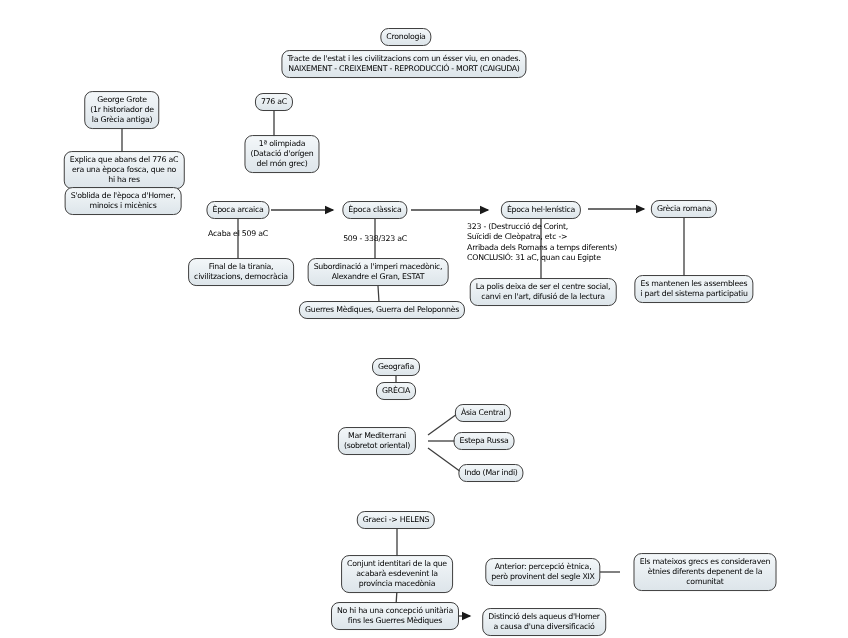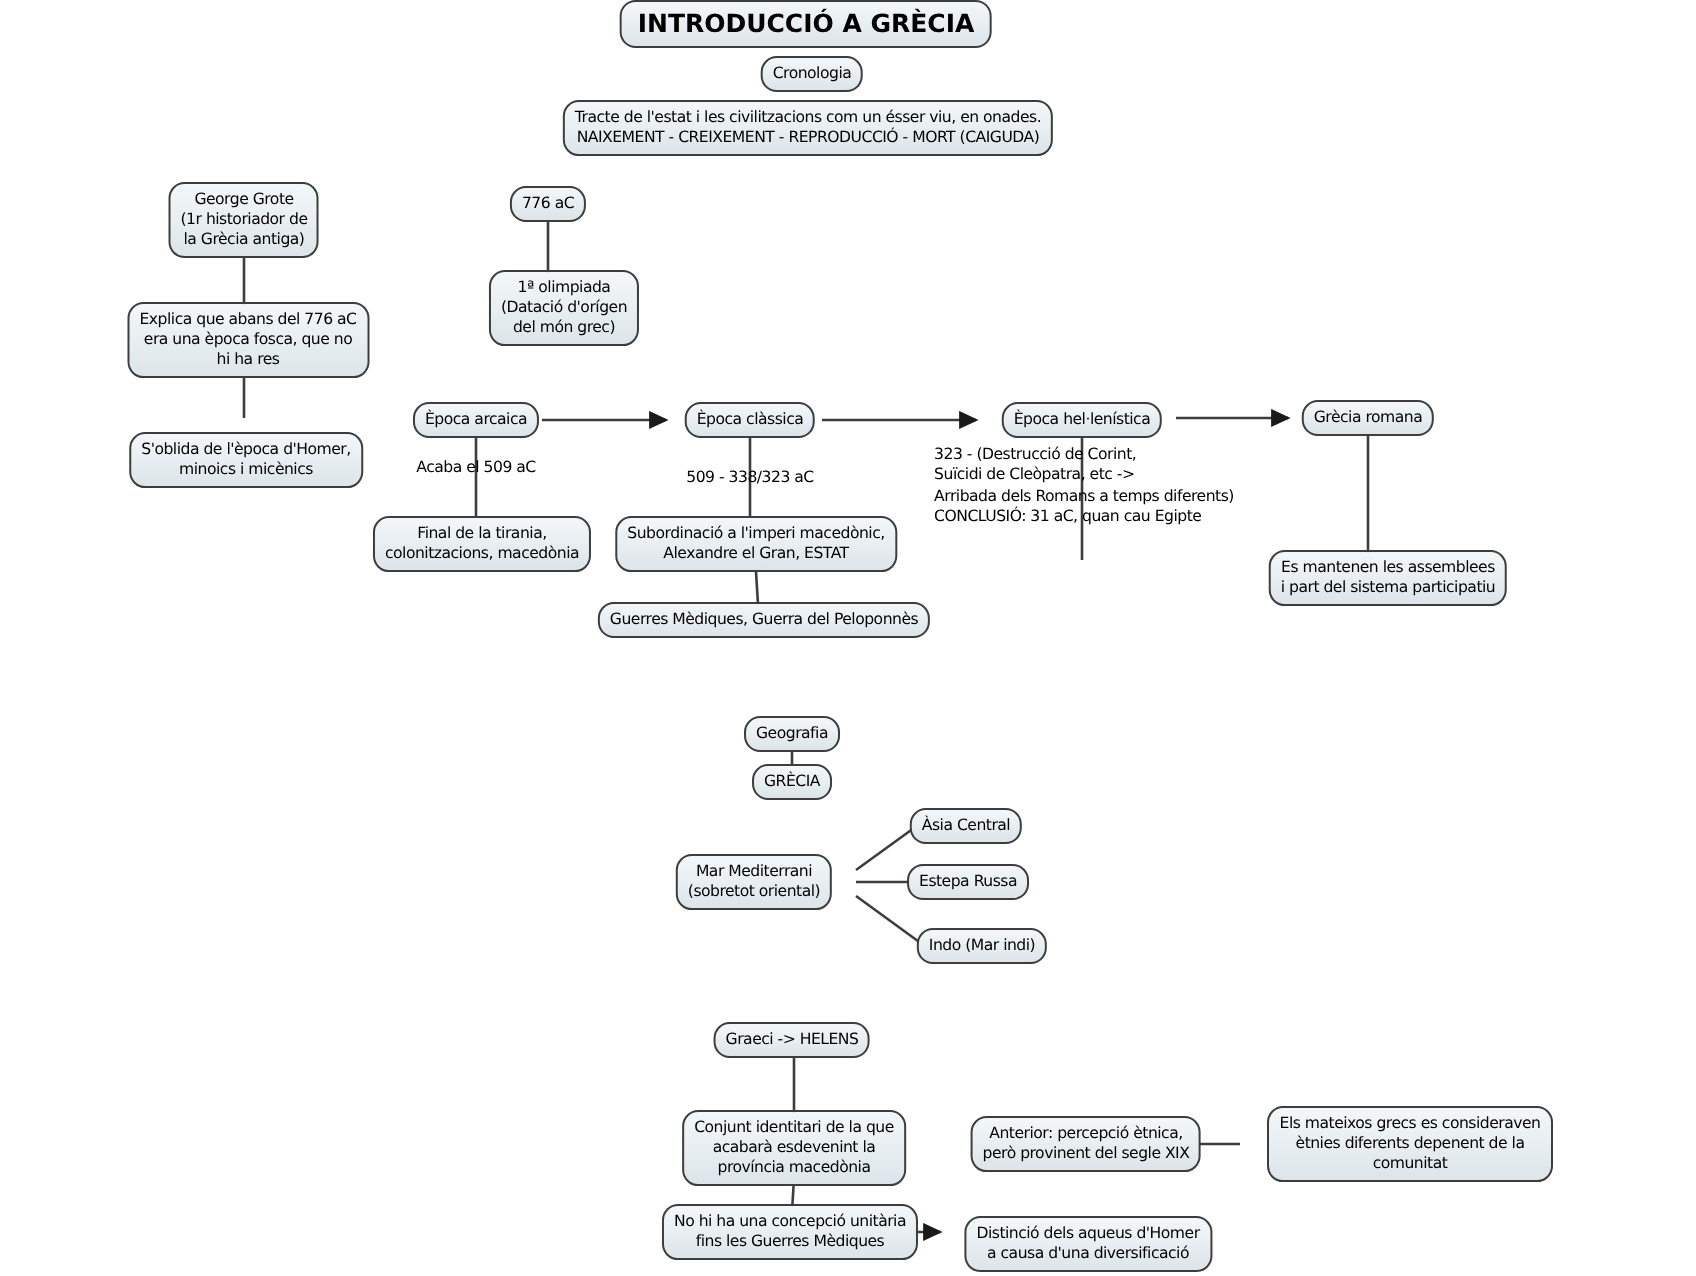--- a/index.html
+++ b/index.html
@@ -65,52 +65,53 @@
     <line x1="396" y1="374" x2="396" y2="385"></line>
     <line x1="428" y1="435" x2="457" y2="414"></line>
     <line x1="428" y1="441" x2="457" y2="441"></line>
     <line x1="428" y1="448" x2="461" y2="472"></line>
     <line x1="397" y1="528" x2="397" y2="560"></line>
     <line x1="397" y1="589" x2="396" y2="606"></line>
     <line x1="456" y1="616" x2="470" y2="616" marker-end="url(#arrowhead)"></line>
     <line x1="600" y1="572" x2="620" y2="572"></line>
   </svg>
 
-  <div class="node title" style="left:403px;top:12px">INTRODUCCIÓ A GRÈCIA</div>
   <div class="node b" style="left:406px;top:37px">Cronologia</div>
   <div class="node" style="left:404px;top:64px">Tracte de l'estat i les civilitzacions com un ésser viu, en onades.
 NAIXEMENT - CREIXEMENT - REPRODUCCIÓ - MORT (CAIGUDA)</div>
 
   <div class="node" style="left:122px;top:110px">George Grote
 (1r historiador de
 la Grècia antiga)</div>
   <div class="node" style="left:274px;top:102px">776 aC</div>
   <div class="node" style="left:282px;top:154px">1ª olimpiada
 (Datació d'orígen
 del món grec)</div>
   <div class="node" style="left:124px;top:170px">Explica que abans del 776 aC
 era una època fosca, que no
 hi ha res</div>
-  <div class="node" style="left:123px;top:230px">S'oblida de l'època d'Homer,
+  <div class="node" style="left:123px;top:201px">S'oblida de l'època d'Homer,
 minoics i micènics</div>
 
   <div class="node" style="left:238px;top:210px">Època arcaica</div>
   <div class="node" style="left:375px;top:210px">Època clàssica</div>
   <div class="node" style="left:541px;top:210px">Època hel·lenística</div>
   <div class="node" style="left:684px;top:209px">Grècia romana</div>
 
   <div class="freetext" style="left:238px;top:234px"><span>Acaba el </span><span class="b">509</span><span> aC</span></div>
   <div class="freetext b" style="left:375px;top:239px">509 - 338/323 aC</div>
   <div class="freetext" style="left:542px;top:243px"><span class="b">323</span><span> - (Destrucció de Corint,</span><br><span>Suïcidi de Cleòpatra, etc -&gt;</span><br><span>Arribada dels Romans a temps diferents)</span><br><span>CONCLUSIÓ: </span><span class="b">31 aC,</span><span> quan cau Egipte</span></div>
 
   <div class="node" style="left:241px;top:272px">Final de la tirania,
-colonitzacions, macedònia</div>
+civilitzacions, democràcia</div>
   <div class="node" style="left:378px;top:272px">Subordinació a l'imperi macedònic,
 Alexandre el Gran, ESTAT</div>
   <div class="node" style="left:382px;top:310px">Guerres Mèdiques, Guerra del Peloponnès</div>
+  <div class="node" style="left:543px;top:292px">La polis deixa de ser el centre social,
+canvi en l'art, difusió de la lectura</div>
   <div class="node" style="left:694px;top:289px">Es mantenen les assemblees
 i part del sistema participatiu</div>
 
   <div class="node b" style="left:396px;top:367px">Geografia</div>
   <div class="node b" style="left:396px;top:391px">GRÈCIA</div>
   <div class="node" style="left:377px;top:441px">Mar Mediterrani
 (sobretot oriental)</div>
   <div class="node" style="left:483px;top:413px">Àsia Central</div>
   <div class="node" style="left:484px;top:441px">Estepa Russa</div>
   <div class="node" style="left:491px;top:473px">Indo (Mar indi)</div>

